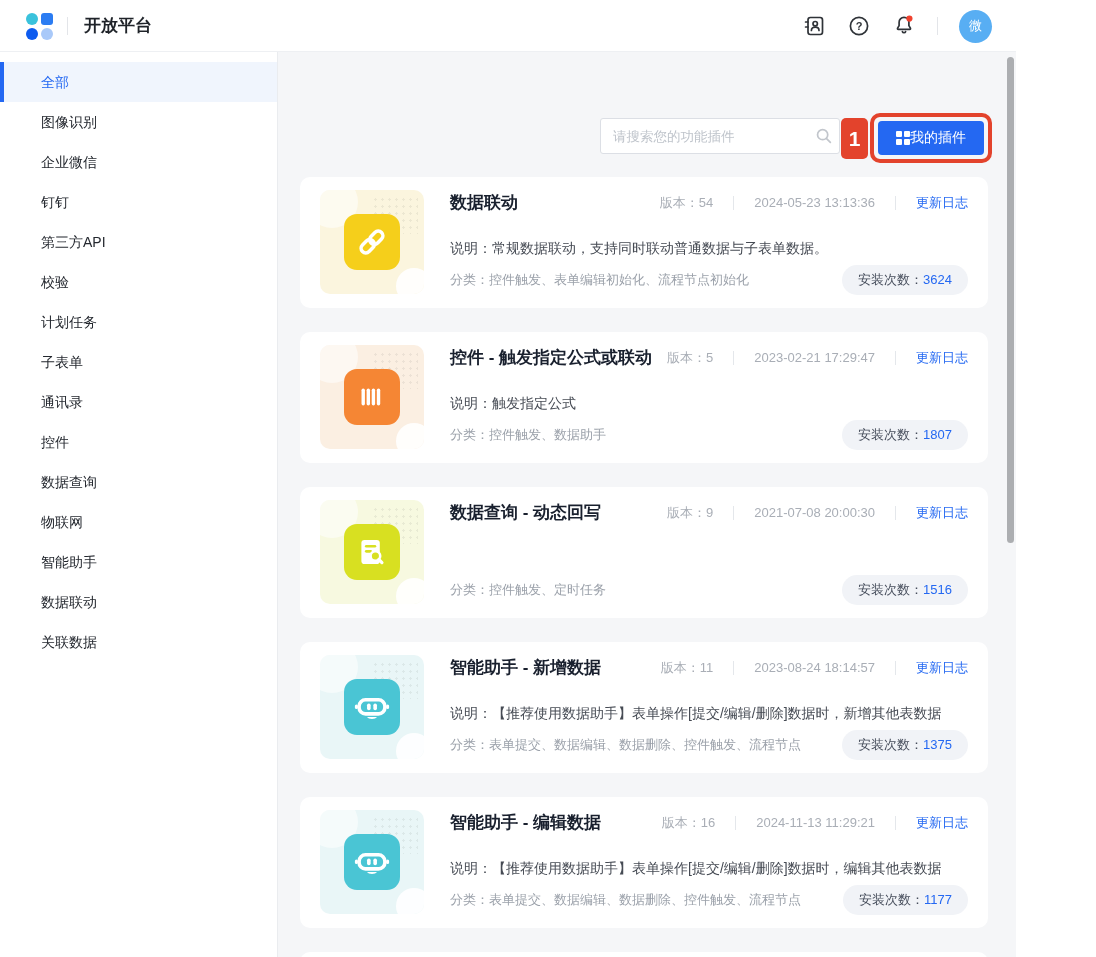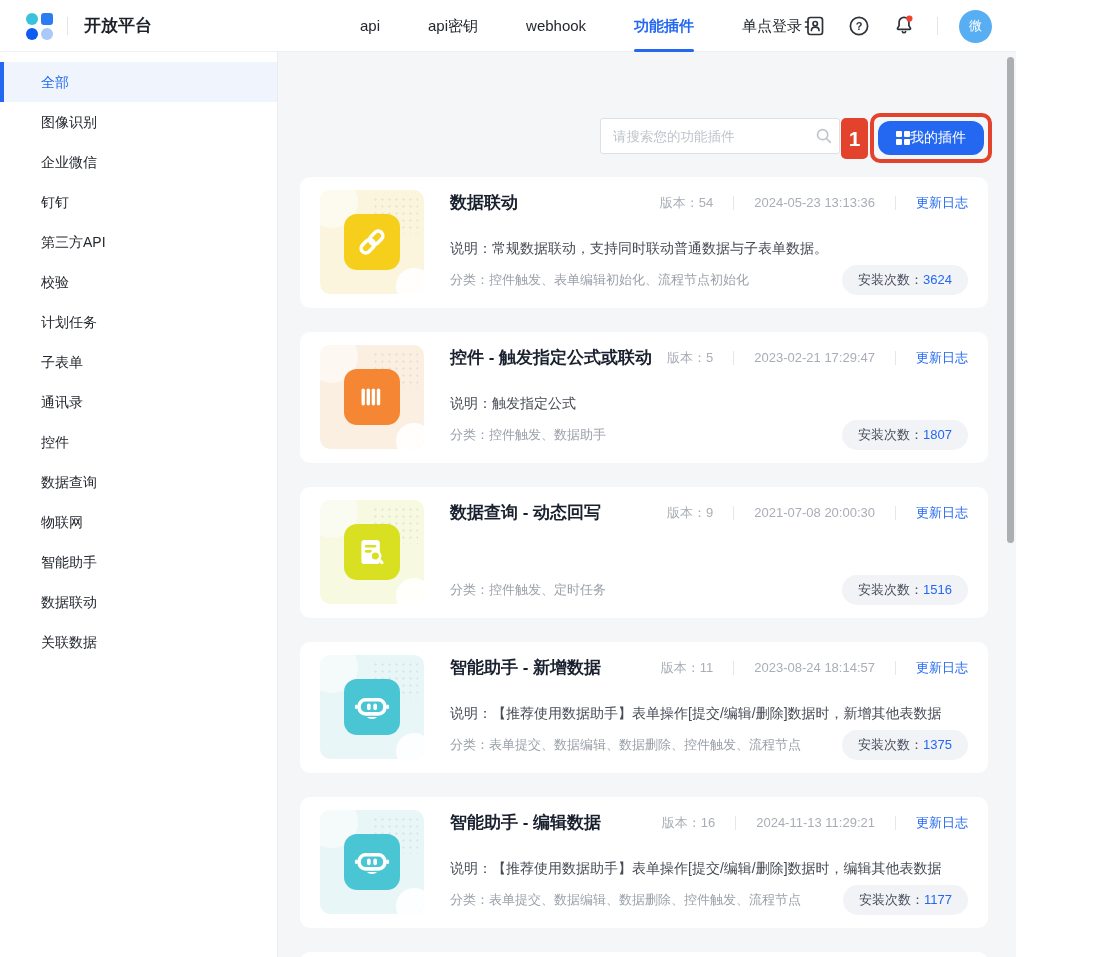--- a/index.html
+++ b/index.html
@@ -40,21 +40,21 @@
   .si.active { background:#F0F5FD; border-left-color:#2468F2; color:#2468F2; }
 
   
   .ct { position:absolute; top:52px; left:278px; right:0; bottom:0; background:#F5F6F8; overflow:hidden; }
   .srch { position:absolute; top:66px; right:176px; width:240px; height:36px; background:#fff;
     border:1px solid #DCDFE5; border-radius:3px; padding:0 30px 0 12px; font-size:13.5px;
     color:#333; outline:none; }
   .srch::placeholder { color:#BFC4CB; }
   .srch-ic { position:absolute; top:74px; right:182px; width:20px; height:20px; z-index:1; }
   .mybtn { position:absolute; top:69px; right:32px; width:106px; height:34px; background:#2468F2;
-    border:none; border-radius:12px; color:#fff; font-size:14px; cursor:pointer; z-index:2;
+    border:none; border-radius:4px; color:#fff; font-size:14px; cursor:pointer; z-index:2;
     display:flex; align-items:center; justify-content:center; 
     font-family:"Liberation Sans","DejaVu Sans",sans-serif; }
   
   .ann-box { position:absolute; top:61px; right:24px; width:122px; height:50px;
     border:4px solid #E3432C; border-radius:10px; z-index:3; pointer-events:none; }
   .ann-badge { position:absolute; top:66px; right:148px; width:27px; height:41px;
     background:#E3432C; border-radius:5px; color:#fff; font-size:21px; font-weight:700;
     display:flex; align-items:center; justify-content:center; z-index:4; }
 
   
@@ -96,27 +96,20 @@
   <div class="hdr">
     <div class="logo">
       <i class="lg1"></i>
         <i class="lg2"></i>
         <i class="lg3"></i>
         <i class="lg4"></i>
     </div>
     <div class="hdiv"></div>
     <div class="htitle">开放平台</div>
 
-    <div class="nav">
-      <div class="nav-item">api</div>
-      <div class="nav-item">api密钥</div>
-      <div class="nav-item">webhook</div>
-      <div class="nav-item active">功能插件</div>
-      <div class="nav-item">单点登录</div>
-    </div>
 
     <div class="hright">
       <div class="hic">
         <svg viewBox="0 0 24 24" width="24" height="24" fill="none" stroke="#2F3338" stroke-width="1.7" stroke-linecap="round">
           <rect x="6" y="3.5" width="14.5" height="17" rx="2.4"></rect>
           <line x1="3.6" y1="8" x2="6" y2="8"></line>
             <line x1="3.6" y1="13" x2="6" y2="13"></line>
           <circle cx="13.2" cy="9.7" r="2.2"></circle>
           <path d="M9.4 16.4c0-2.1 1.7-3.3 3.8-3.3s3.8 1.2 3.8 3.3"></path>
         </svg>

